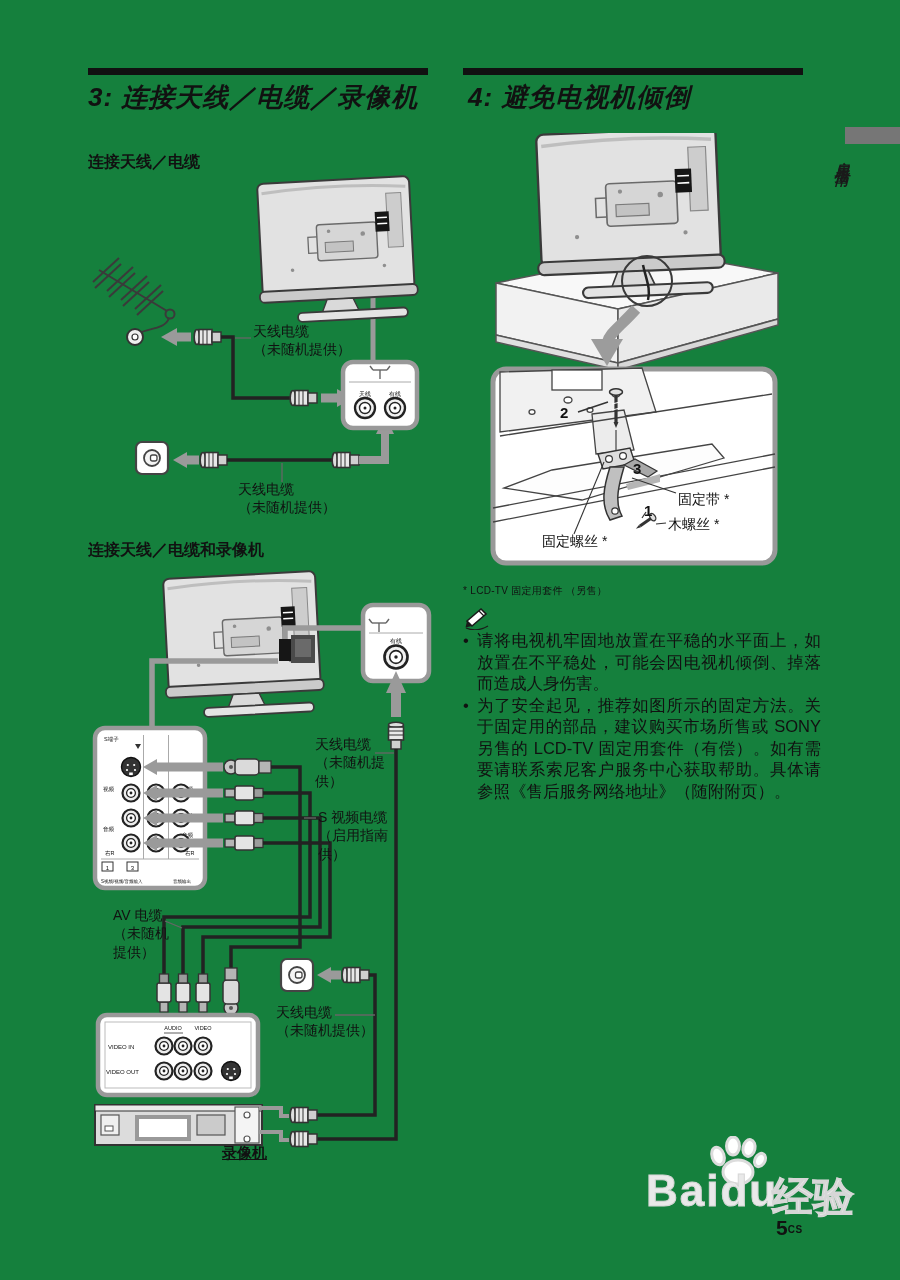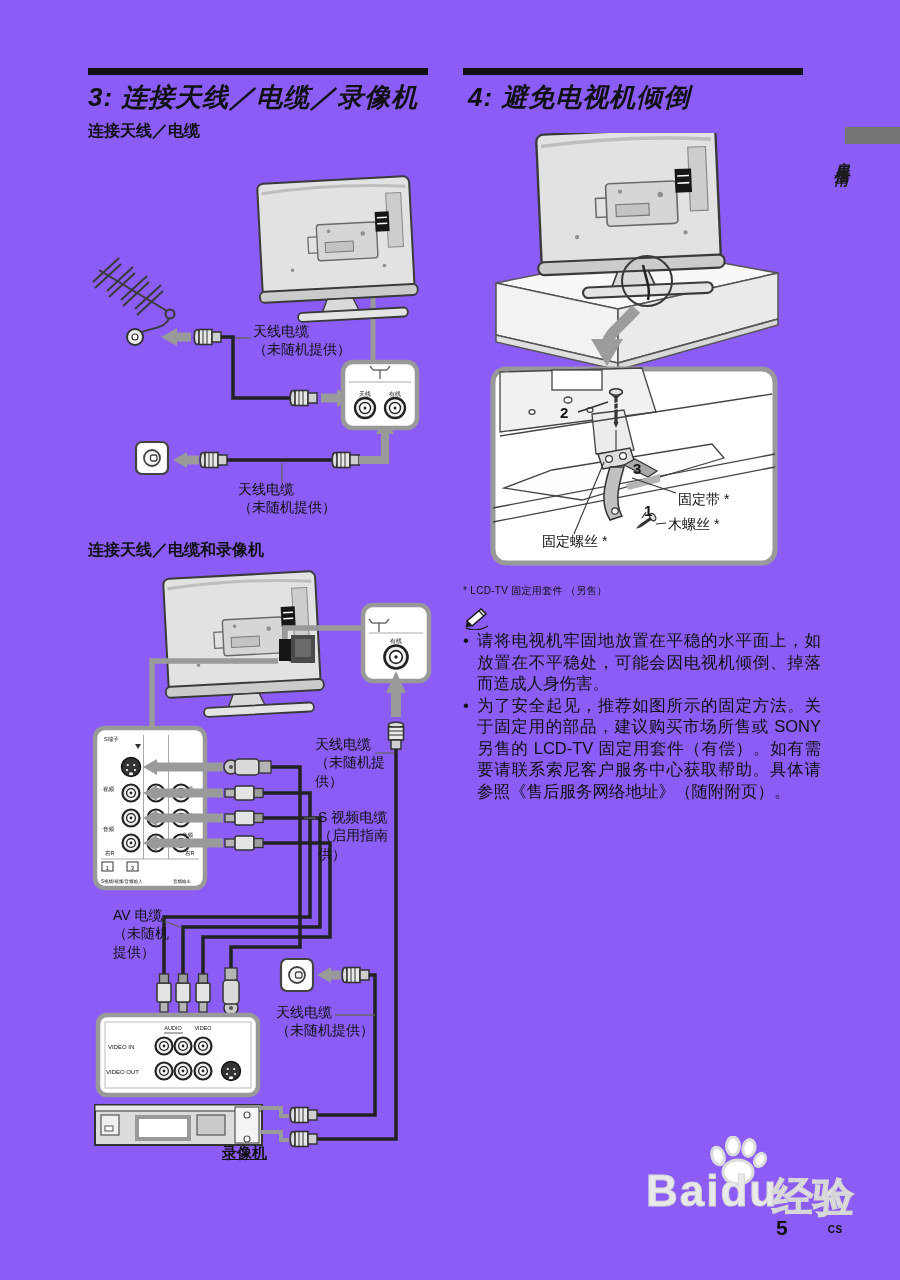--- a/index.html
+++ b/index.html
@@ -1,36 +1,36 @@
 <!DOCTYPE html>
 <html><head>
 <meta charset="utf-8">
 <style>
   html,body{margin:0;padding:0;background:#fff;}
   body{font-family:"Liberation Sans","DejaVu Sans",sans-serif;color:#111;}
-  #page{position:relative;width:900px;height:1280px;background:#8b5cf6;overflow:hidden;}
+  #page{position:relative;width:900px;height:1280px;background:#15803d;overflow:hidden;}
   .abs{position:absolute;}
   .bar{height:7px;background:#111;width:340px;}
   .h{font-size:26px;font-weight:bold;font-style:italic;letter-spacing:1px;white-space:nowrap;}
   .sub{font-size:16px;font-weight:bold;white-space:nowrap;}
   .lbl{font-size:14px;line-height:1.32;white-space:pre-line;color:#111;}
   .lbl-bold{font-size:15px;font-weight:bold;white-space:nowrap;text-decoration:underline;}
   .footnote{font-size:10px;white-space:nowrap;letter-spacing:.3px;}
   .bullets{width:358px;font-size:16.5px;line-height:21.5px;text-align:justify;}
   .bullet-item{display:flex;}
   .bullet-dot{width:14px;flex:none;}
   .bullet-text{flex:1;}
   .tabrect{width:55px;height:17px;background:#767676;}
   .tabtxt{writing-mode:vertical-rl;font-size:14px;font-weight:bold;font-style:italic;letter-spacing:4px;color:#1a1a1a;}
   .wm{font-weight:bold;color:#e9e9e9;-webkit-text-stroke:1px #d6d6d6;white-space:nowrap;}
   .wm-brand{font-size:44px;letter-spacing:2px;margin-left:12px;}
   .wm-suffix{font-size:41px;}
   .wm-url{font-size:25px;}
   .pagenum{font-size:21px;font-weight:bold;color:#111;white-space:nowrap;}
-  .pagenum .suffix{font-size:10px;font-weight:bold;vertical-align:2px;letter-spacing:.5px;padding-left:40px;}
+  .pagenum .suffix{font-size:10px;font-weight:bold;vertical-align:2px;letter-spacing:.5px;}
   svg text{font-family:"Liberation Sans","DejaVu Sans",sans-serif;fill:#111;}
   .t45{font-size:4.5px;}.t55{font-size:5.5px;}.t6{font-size:6px;}
   .cjk13{font-size:14px;}.num15{font-size:15px;font-weight:bold;}
 </style>
 </head>
 <body>
 
 <div id="page">
 
   <svg width="0" height="0" style="position:absolute" aria-hidden="true">
@@ -98,21 +98,21 @@
         <circle cx="6" cy="0" r="7" fill="#c9c9c9" stroke="#333" stroke-width="1.5"></circle>
         <circle cx="6" cy="0" r="2" fill="#555"></circle>
         <rect x="10" y="-8" width="24" height="16" rx="4" fill="#dadada" stroke="#333" stroke-width="1.5"></rect>
         <rect x="34" y="-6" width="12" height="12" fill="#b5b5b5" stroke="#333" stroke-width="1.3"></rect>
       </g>
     </defs>
   </svg>
 
   <div class="abs bar" style="left:88px;top:68px"></div>
   <div class="abs h" style="left:88px;top:80px">3: 连接天线／电缆／录像机</div>
-  <div class="abs sub" style="left:88px;top:121px">连接天线／电缆</div>
+  <div class="abs sub" style="left:88px;top:152px">连接天线／电缆</div>
 
   <svg class="abs" style="left:85px;top:170px" width="360" height="335" viewBox="0 0 360 335">
     <line x1="288" y1="55" x2="288" y2="196" stroke="#9a9a9a" stroke-width="5"></line>
     <use href="#tvback" transform="translate(172,14) rotate(-3)"></use>
     <g stroke="#3a3a3a" stroke-width="2" fill="none">
       <line x1="14" y1="100" x2="82" y2="141"></line>
       <line x1="8" y1="112" x2="34" y2="88"></line>
         <line x1="10" y1="118" x2="36" y2="94"></line>
       <line x1="22" y1="121" x2="48" y2="97"></line>
         <line x1="24" y1="127" x2="50" y2="103"></line>

